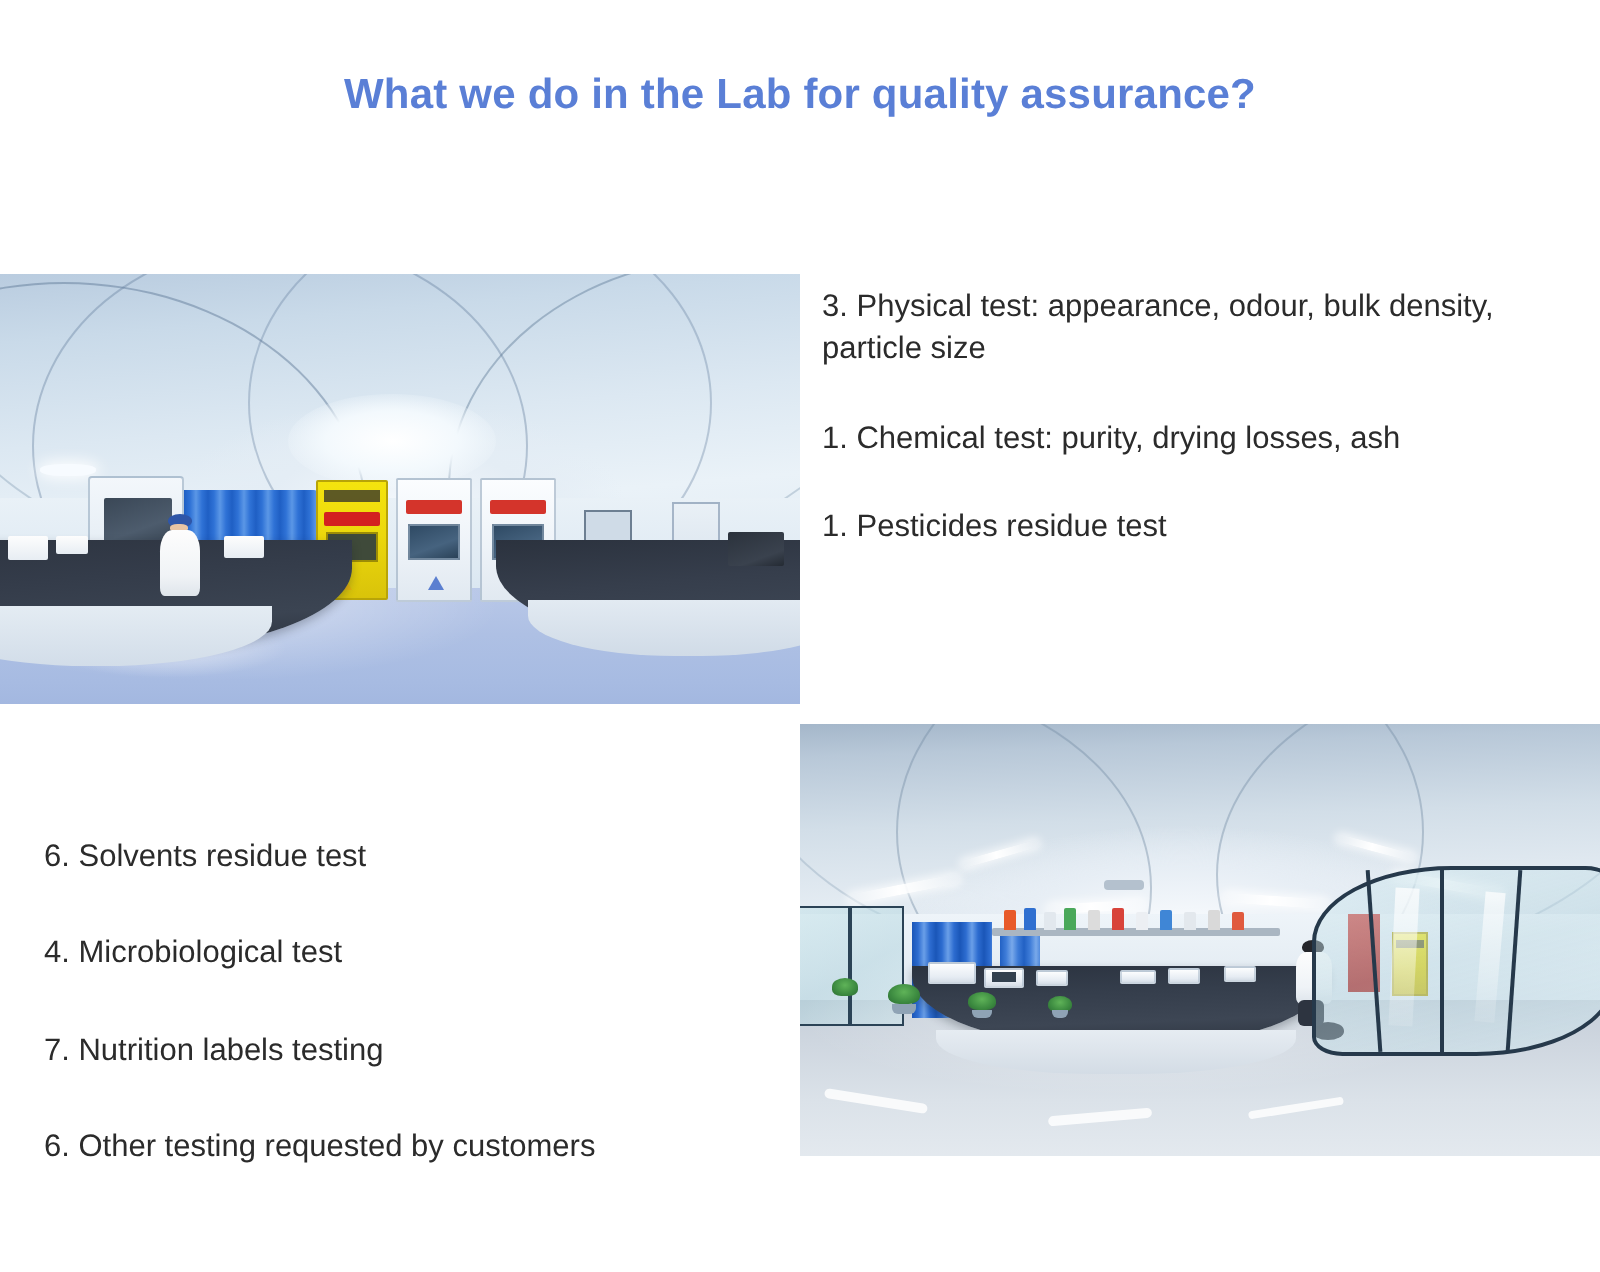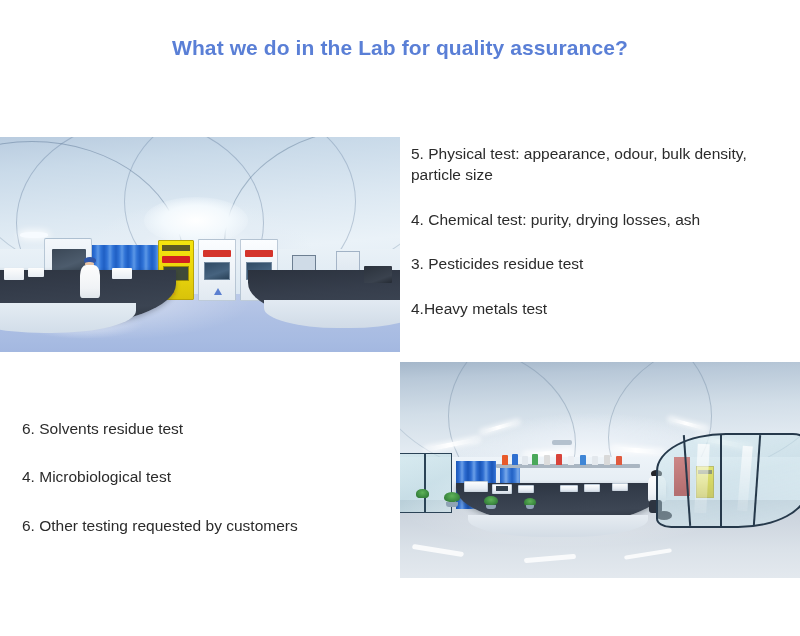--- a/index.html
+++ b/index.html
@@ -543,29 +543,29 @@
     <div class="p1-equip e2"></div>
     <div class="p1-equip e3"></div>
     <div class="p1-tech">
       <div class="p1-tech-head"></div>
       <div class="p1-tech-face"></div>
       <div class="p1-tech-body"></div>
     </div>
   </div>
 
   <div class="list-right">
-    <p class="item">5. Physical test: appearance, odour, bulk density, particle size</p>
-    <p class="item">4. Chemical test: purity, drying losses, ash</p>
-    <p class="item">3. Pesticides residue test</p>
-    <p class="item">4.Heavy metals test</p>
+    <p class="item">3. Physical test: appearance, odour, bulk density, particle size</p>
+    <p class="item">1. Chemical test: purity, drying losses, ash</p>
+    <p class="item">1. Pesticides residue test</p>
   </div>
 
   <div class="list-left">
     <p class="item">6. Solvents residue test</p>
     <p class="item">4. Microbiological test</p>
+    <p class="item">7. Nutrition labels testing</p>
     <p class="item">6. Other testing requested by customers</p>
   </div>
 
   <div class="photo-bottom">
     <div class="p2-ceiling"></div>
     <div class="p2-rib d"></div>
     <div class="p2-rib a"></div>
     <div class="p2-rib b"></div>
     <div class="p2-rib c"></div>
     <div class="p2-vent"></div>

